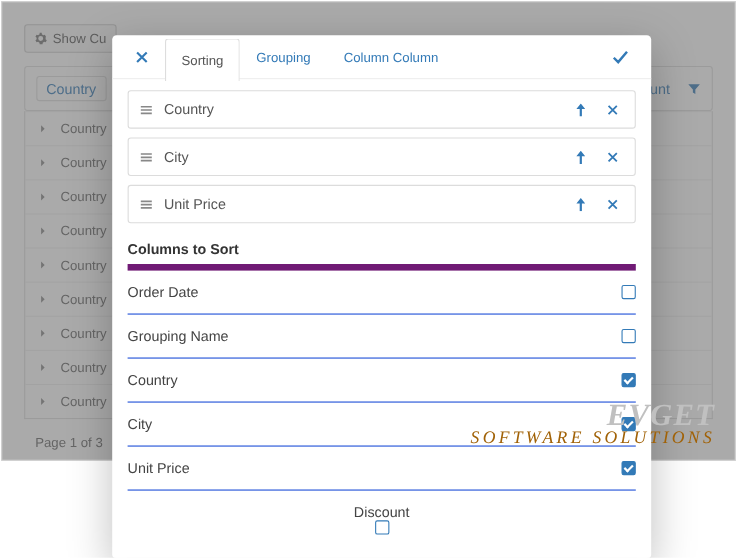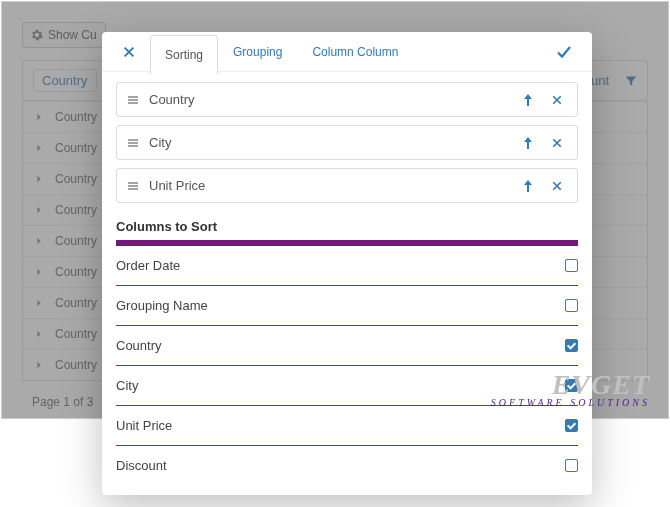--- a/index.html
+++ b/index.html
@@ -13,37 +13,37 @@
 .grid-header .hcell { padding: 3px 8px; }
 .grid-header .hcell.boxed { border: 1px solid #ddd; border-radius: 3px; }
 .grid-header .right { margin-left: auto; display: flex; align-items: center; gap: 8px; }
 .filter-icon { color: #337ab7; }
 .grid-rows { border: 1px solid #ddd; border-top: none; }
 .grid-row { border-top: 1px solid #eee; padding: 8px 12px; display: flex; align-items: center; gap: 12px; color: #666; font-size: 12px; }
 .grid-row svg { width: 8px; height: 8px; }
 .pager { padding: 14px 10px; color: #666; font-size: 12px; }
 .watermark { position: absolute; right: 18px; bottom: 10px; text-align: right; color: #bbb; font-family: Liberation Serif, serif; pointer-events:none;}
 .watermark .w1 { font-size: 28px; font-weight: 800; font-style: italic; letter-spacing: 1px; color: #c0c0c0; line-height: 0.9;}
-.watermark .w2 { font-size: 10px; font-style: italic; letter-spacing: 3px; color: #4c1d95;}
+.watermark .w2 { font-size: 16px; font-style: italic; letter-spacing: 3px; color: #a16207;}
 .modal { position: absolute; left: 100px; top: 30px; width: 490px; background: #fff; border-radius: 4px; box-shadow: 0 12px 40px rgba(0,0,0,0.25); padding: 0; }
 .modal-header { display: flex; align-items: center; border-bottom: 1px solid #eee; padding: 0 14px; }
 .close-btn { color: #337ab7; padding: 10px 6px; cursor: pointer; }
 .tabs { display: flex; margin-left: 8px; }
 .tab { padding: 12px 14px; font-size: 12px; color: #337ab7; cursor: pointer; border: 1px solid transparent; border-bottom: none; border-radius: 3px 3px 0 0; }
 .tab.active { color: #555; border-color: #ddd; background: #fff; position: relative; top: 3px; }
 .apply-btn { margin-left: auto; color: #337ab7; padding: 10px 6px; cursor: pointer; }
 .modal-body { padding: 10px 14px; }
 .sort-row { display: flex; align-items: center; gap: 10px; border: 1px solid #dcdcdc; border-radius: 3px; padding: 9px 10px; margin-bottom: 8px; }
 .drag { color: #888; cursor: move; }
 .col-label { flex: 1; color: #555; font-size: 13px; }
 .arrow-up { color: #337ab7; cursor: pointer; padding: 0 4px; font-weight: bold; }
 .remove { color: #337ab7; cursor: pointer; padding: 0 4px; }
 .section-title { font-weight: bold; font-size: 13px; margin: 16px 0 0 0; padding-bottom: 6px; border-bottom: 6px solid #701a75; }
 .col-row { display: flex; align-items: center; justify-content: space-between; padding: 12px 0; border-bottom: 1px solid #1d4ed8; font-size: 13px; color: #444; }
-.col-row:last-child { border-bottom: none; }
+.col-row:last-child { border-bottom: none; flex-direction: column; }
 .checkbox { width: 13px; height: 13px; border: 1.5px solid #337ab7; border-radius: 2px; display: inline-flex; align-items: center; justify-content: center; cursor: pointer; }
 .checkbox.checked { background: #337ab7; }
 .checkbox.checked::after { content: ""; width: 3px; height: 6px; border: solid #fff; border-width: 0 2px 2px 0; transform: rotate(45deg); margin-top: -2px; }
 svg { display: block; }
 </style>
 </head>
 <body>
 
 <div class="frame">
   <div class="bg-page">

